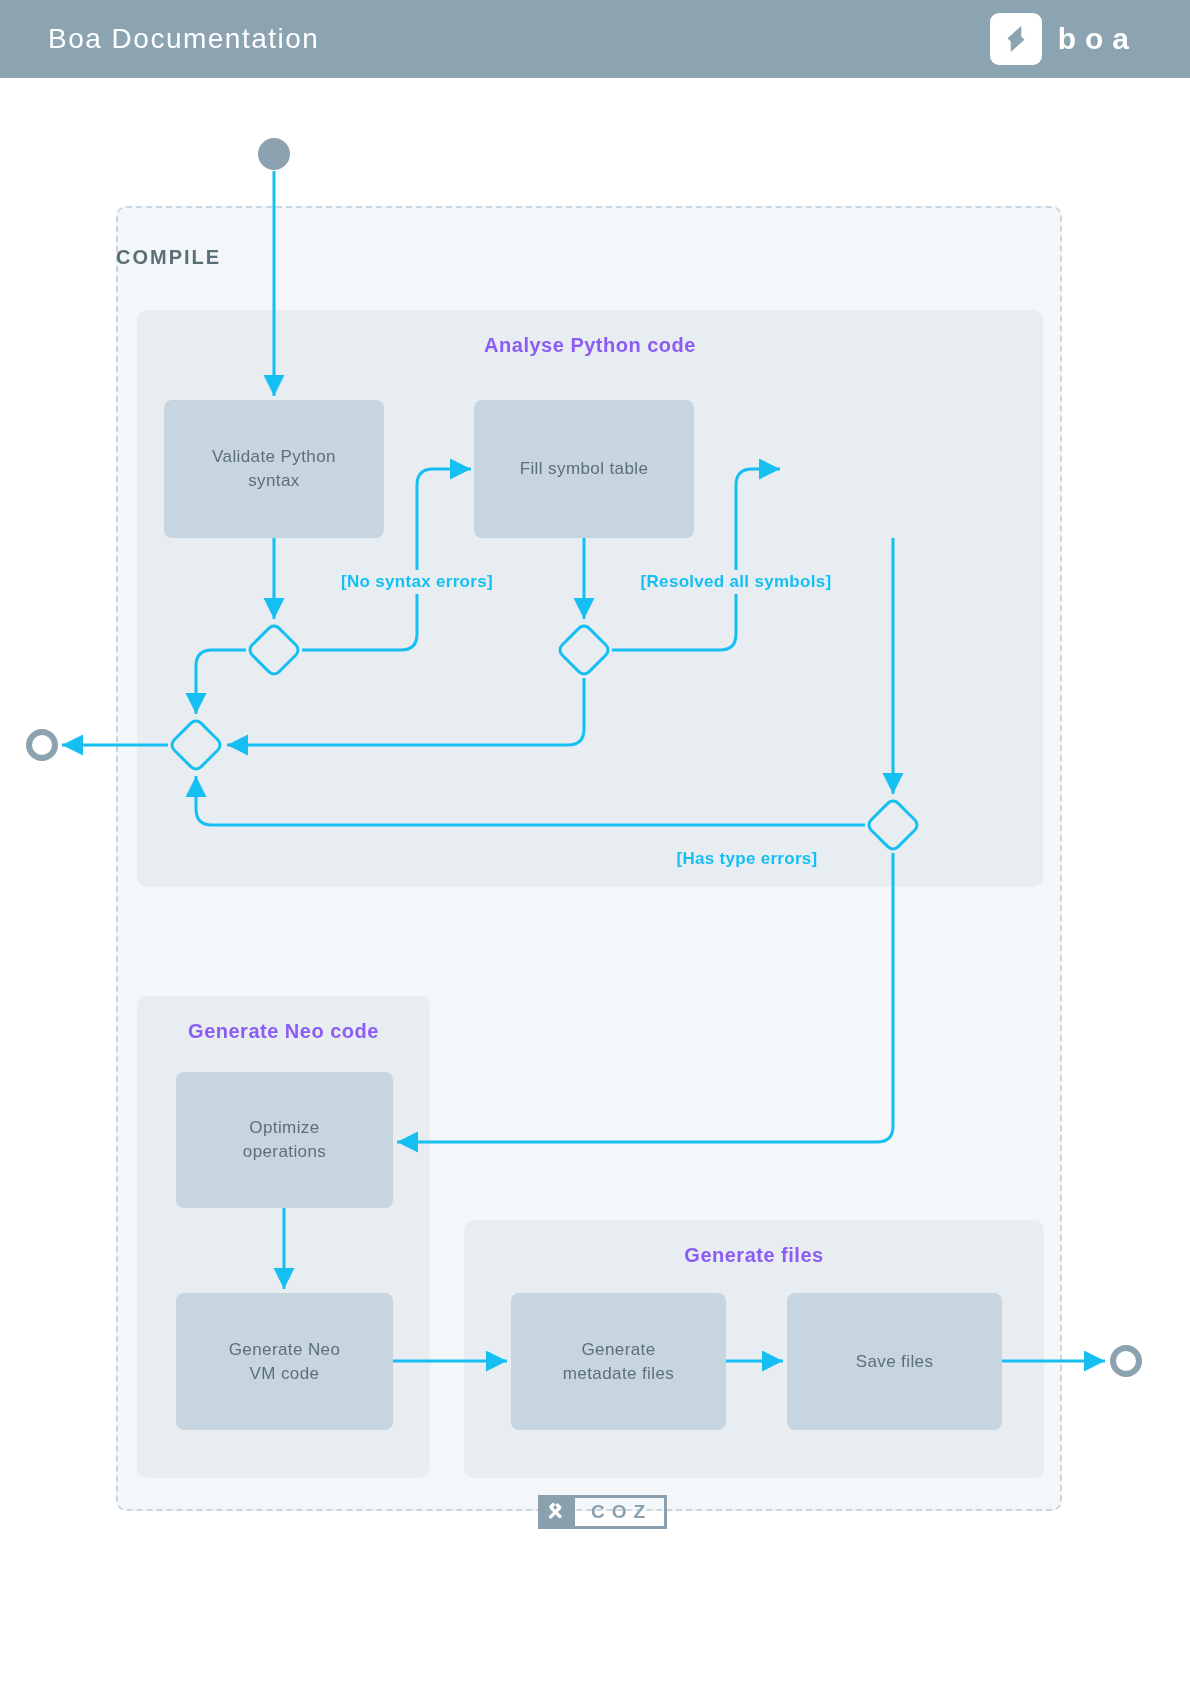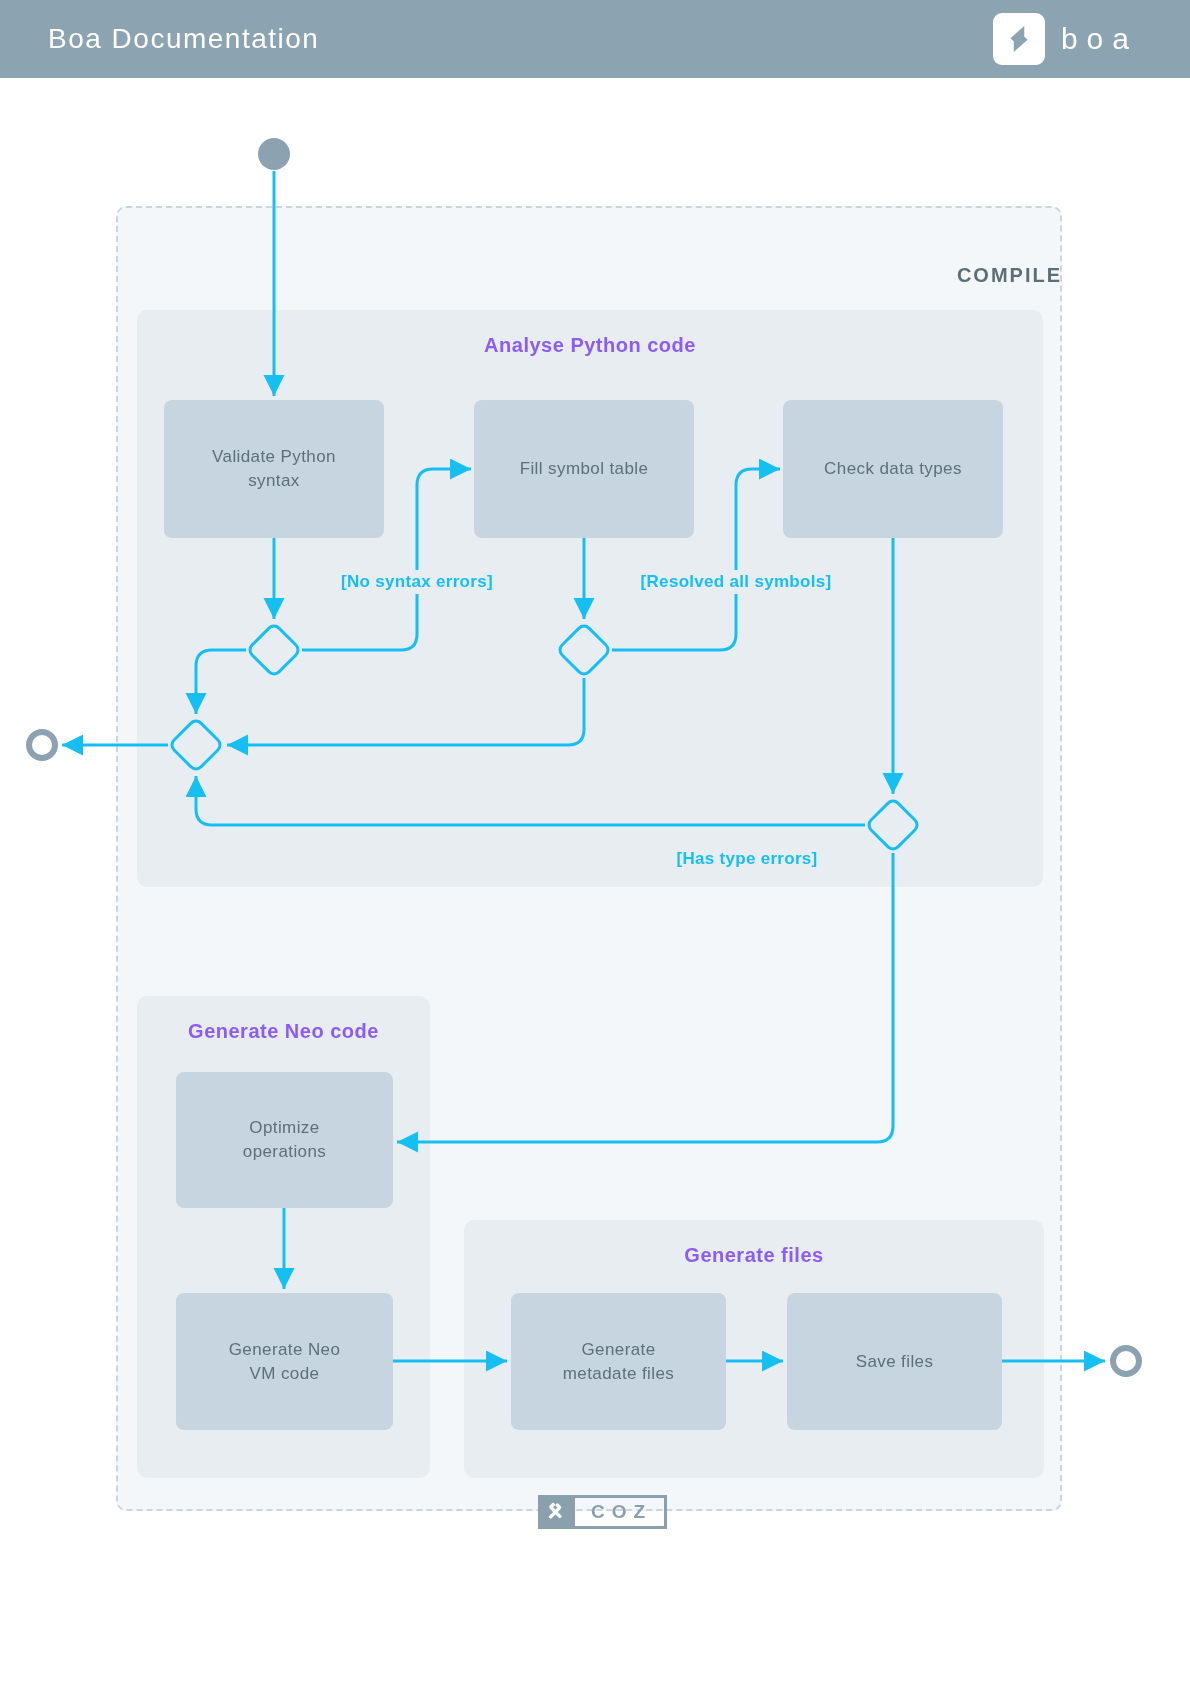--- a/index.html
+++ b/index.html
@@ -7,26 +7,26 @@
        font-family:"Liberation Sans", sans-serif;}
   .page{position:absolute;inset:0;width:1190px;height:1684px;border-radius:14px;}
 
   
   .header{position:absolute;left:0;top:0;width:1190px;height:78px;background:#8CA3B2;
           display:flex;align-items:center;justify-content:space-between;}
   .header-title{color:#ffffff;font-size:28px;font-weight:500;letter-spacing:1.5px;margin-left:48px;}
   .brand{display:flex;align-items:center;margin-right:52px;cursor:pointer;}
   .brand-square{width:52px;height:52px;background:#ffffff;border-radius:9px;
                 display:flex;align-items:center;justify-content:center;}
-  .brand-word{color:#ffffff;font-size:30px;letter-spacing:9px;margin-left:16px;font-weight:400;}
+  .brand-word{color:#ffffff;font-size:30px;letter-spacing:9px;margin-left:16px;font-weight:700;}
 
   
   .compile-container{position:absolute;left:116px;top:206px;width:946px;height:1305px;
         background:#F4F7FA;border:2px dashed #C9D6DF;border-radius:10px;box-sizing:border-box;}
-  .compile-label{position:absolute;left:116px;top:264px;width:946px;text-align:right;
+  .compile-label{position:absolute;left:116px;top:246px;width:946px;text-align:left;
         color:#5C6F76;font-size:20px;font-weight:bold;letter-spacing:2px;}
   .section{position:absolute;background:#E8EDF2;border-radius:10px;}
   .sec-analyse{left:137px;top:310px;width:906px;height:577px;}
   .sec-genneo{left:137px;top:996px;width:293px;height:482px;}
   .sec-genfiles{left:464px;top:1220px;width:580px;height:258px;}
   .section-title{width:100%;text-align:center;color:#8b5cf6;font-size:20px;
         font-weight:bold;letter-spacing:0.5px;margin-top:24px;}
 
   
   .node{position:absolute;background:#C6D5DF;border-radius:8px;
@@ -85,21 +85,20 @@
   <div class="section sec-genneo">
     <div class="section-title">Generate Neo code</div>
   </div>
   <div class="section sec-genfiles">
     <div class="section-title">Generate files</div>
   </div>
 
   <div class="node n-validate">Validate Python
 syntax</div>
   <div class="node n-fill">Fill symbol table</div>
-  <div class="node n-check">Check data types</div>
   <div class="node n-optimize">Optimize
 operations</div>
   <div class="node n-genvm">Generate Neo
 VM code</div>
   <div class="node n-metadate">Generate
 metadate files</div>
   <div class="node n-save">Save files</div>
 
   <svg class="wires" viewBox="0 0 1190 1684">
     <defs>

